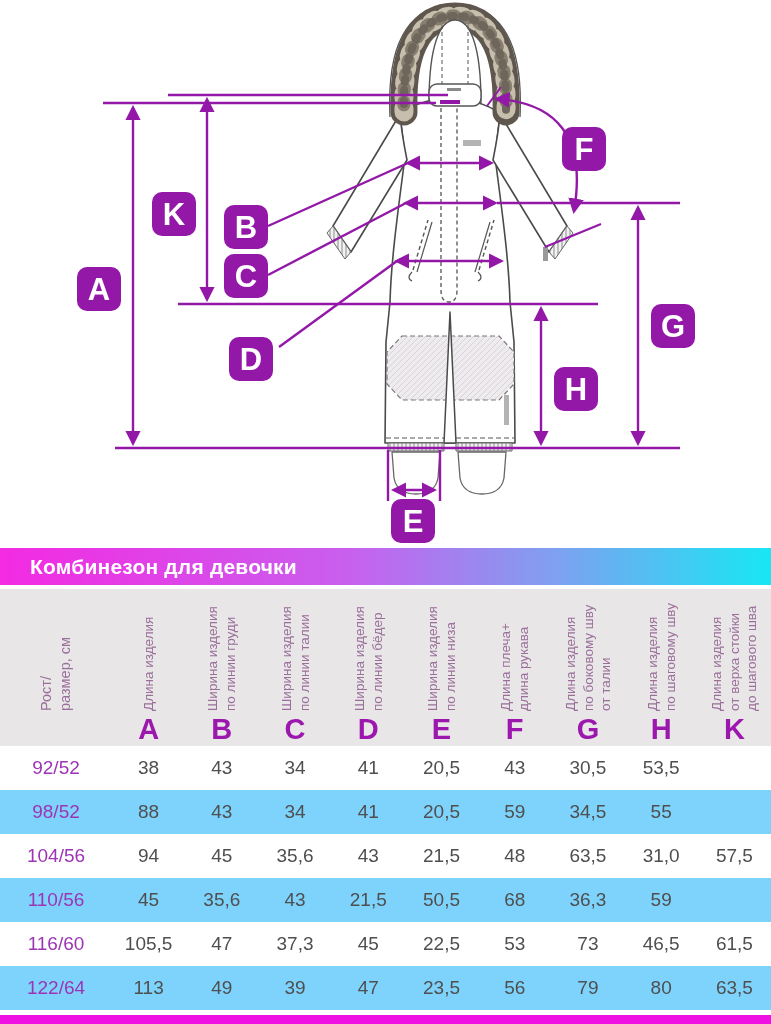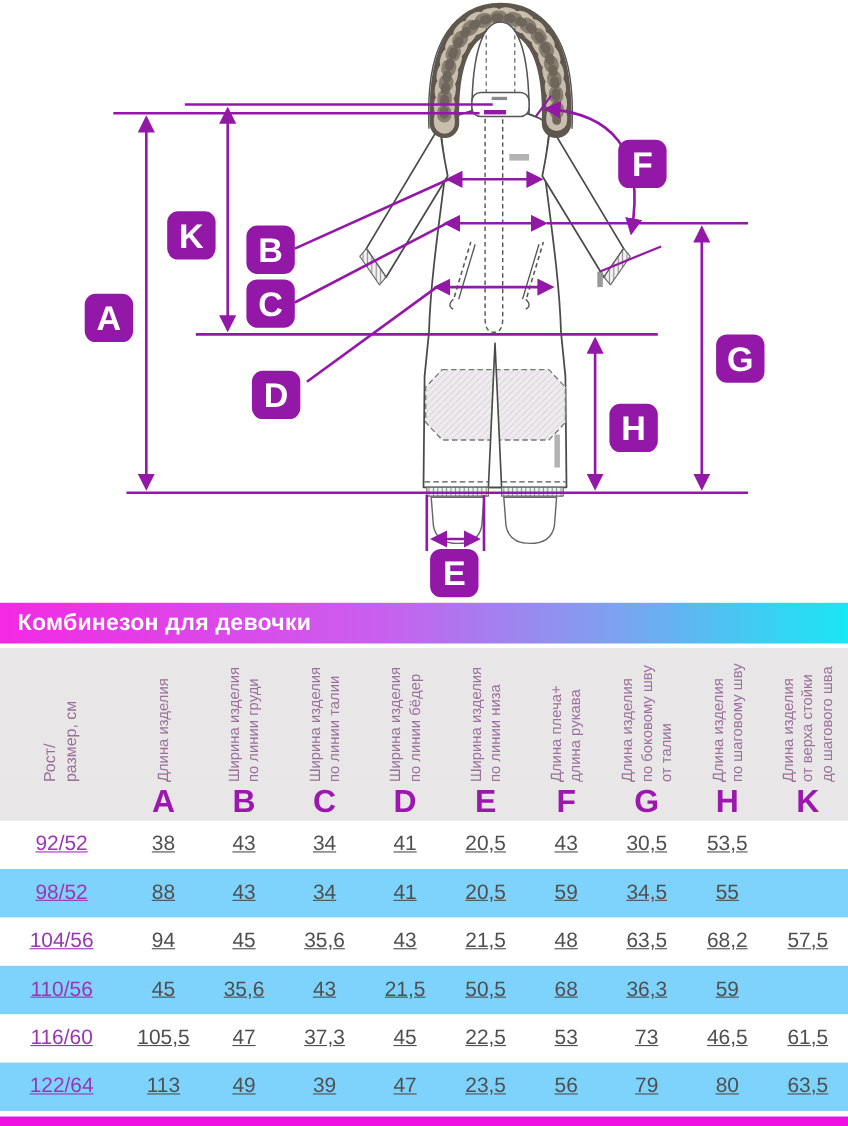--- a/index.html
+++ b/index.html
@@ -1,34 +1,34 @@
 <!DOCTYPE html>
 <html><head>
 <meta charset="utf-8">
 <style>
   html,body{margin:0;padding:0;background:#fff;}
   body{width:771px;font-family:"Liberation Sans",sans-serif;-webkit-font-smoothing:antialiased;}
   .page{width:771px;height:1024px;position:relative;background:#fff;overflow:hidden;}
   .diagram{width:771px;height:548px;display:block;}
   .banner{height:37px;background:linear-gradient(90deg,#f32ae2 0%,#c95fee 45%,#7fa0f0 72%,#18e7f4 100%);
-          display:flex;align-items:center;padding-left:16px;box-sizing:border-box;}
+          display:flex;align-items:center;padding-left:30px;box-sizing:border-box;}
   .banner-title{color:#fff;font-size:21px;font-weight:600;letter-spacing:.2px;}
   .tbl{margin-top:4px;}
   .cols{display:grid;grid-template-columns:112px repeat(9,1fr);}
   .hdr{background:#e8e6e7;}
   .hdr-rot{height:122px;}
   .hcell{display:flex;justify-content:center;align-items:flex-end;overflow:hidden;}
   .rot{writing-mode:vertical-rl;transform:rotate(180deg);white-space:pre-line;
        font-size:13.5px;line-height:1.3;color:#9a6f9a;height:118px;}
   .rot.sizehdr{color:#9a6f9a;font-size:14.5px;}
   .hdr-letters{height:35px;}
   .letter{display:flex;align-items:flex-end;justify-content:center;font-size:29px;font-weight:bold;
           color:#9c17ae;padding-bottom:2px;line-height:1;}
   .row{height:44px;align-items:center;font-size:19px;color:#4f4f4f;text-align:center;}
-  .row > div{display:flex;align-items:center;justify-content:center;height:100%;text-decoration:underline;}
+  .row > div{display:flex;align-items:center;justify-content:center;height:100%;}
   .row.alt{background:#7dd3fc;}
   .sizecell{color:#9c35b5;}
   .bottom-bar{height:12px;background:#ef10e3;margin-top:5px;}
 </style>
 </head>
 <body>
 
 <div class="page">
 
   <svg class="diagram" viewBox="0 0 771 548">
@@ -256,21 +256,21 @@
 
     <div class="cols row">
       <div class="sizecell">104/56</div>
       <div>94</div>
       <div>45</div>
       <div>35,6</div>
       <div>43</div>
       <div>21,5</div>
       <div>48</div>
       <div>63,5</div>
-      <div>68,2</div>
+      <div>31,0</div>
       <div>57,5</div>
     </div>
 
     <div class="cols row alt">
       <div class="sizecell">110/56</div>
       <div>45</div>
       <div>35,6</div>
       <div>43</div>
       <div>21,5</div>
       <div>50,5</div>

